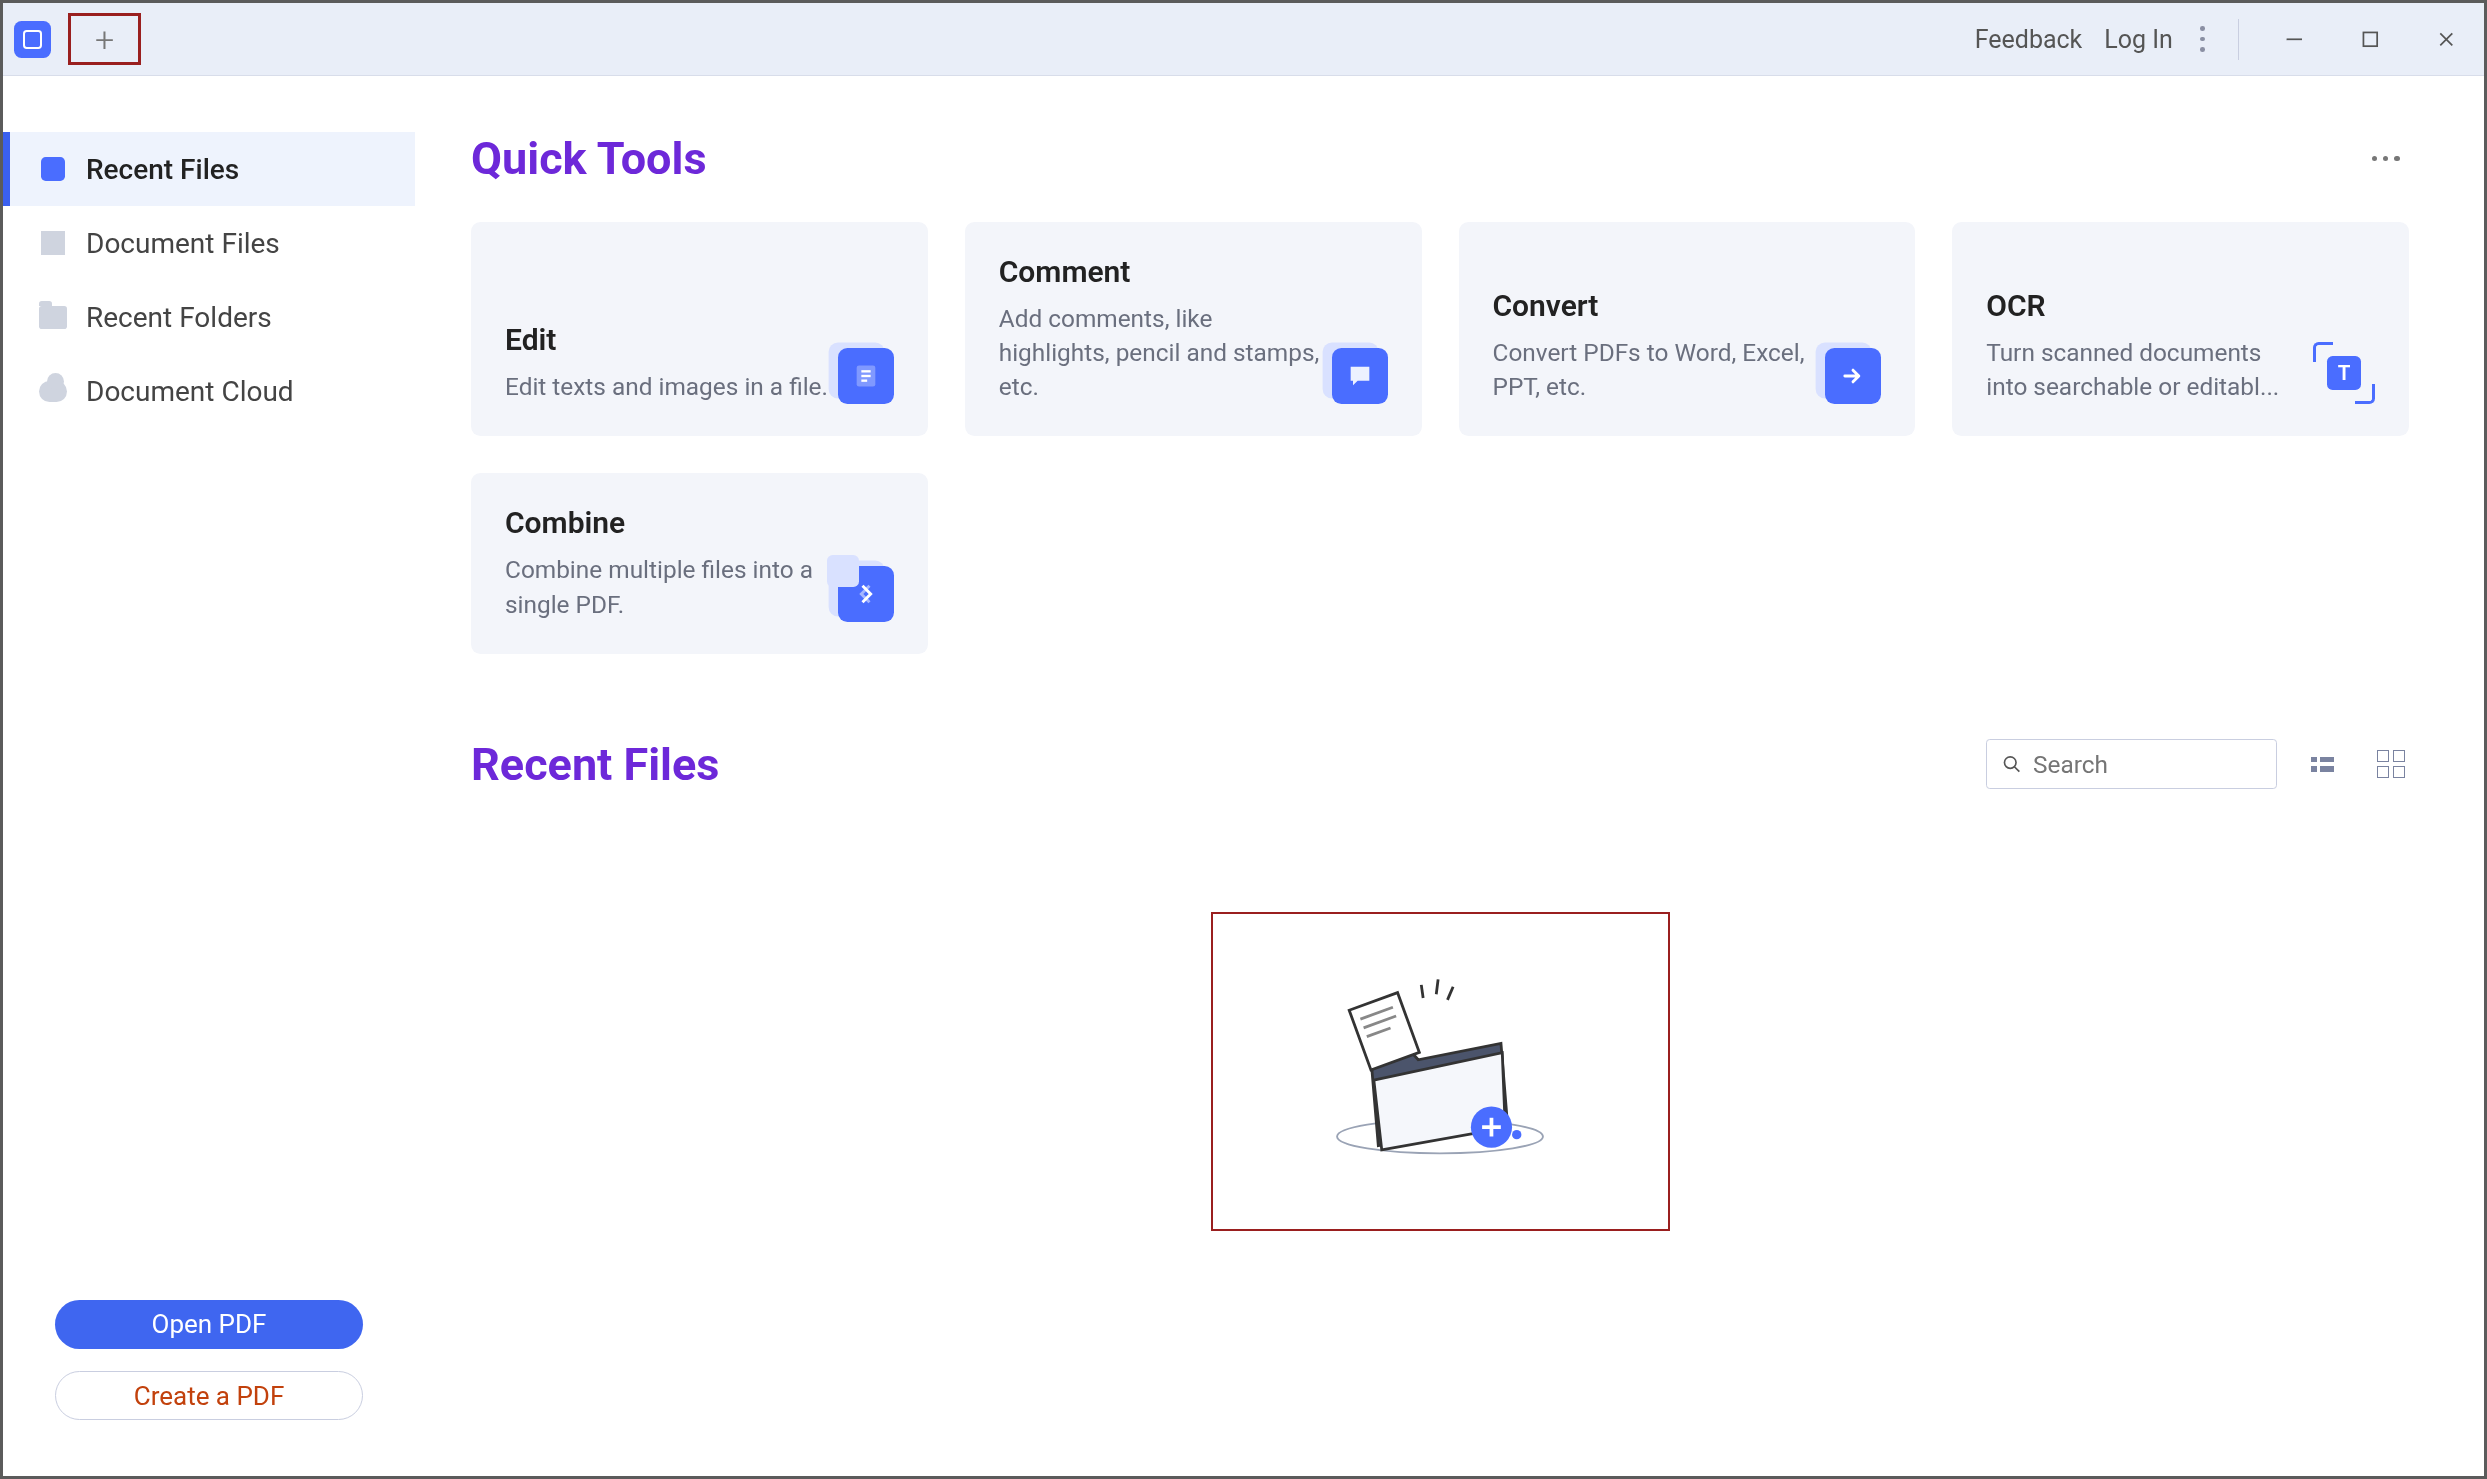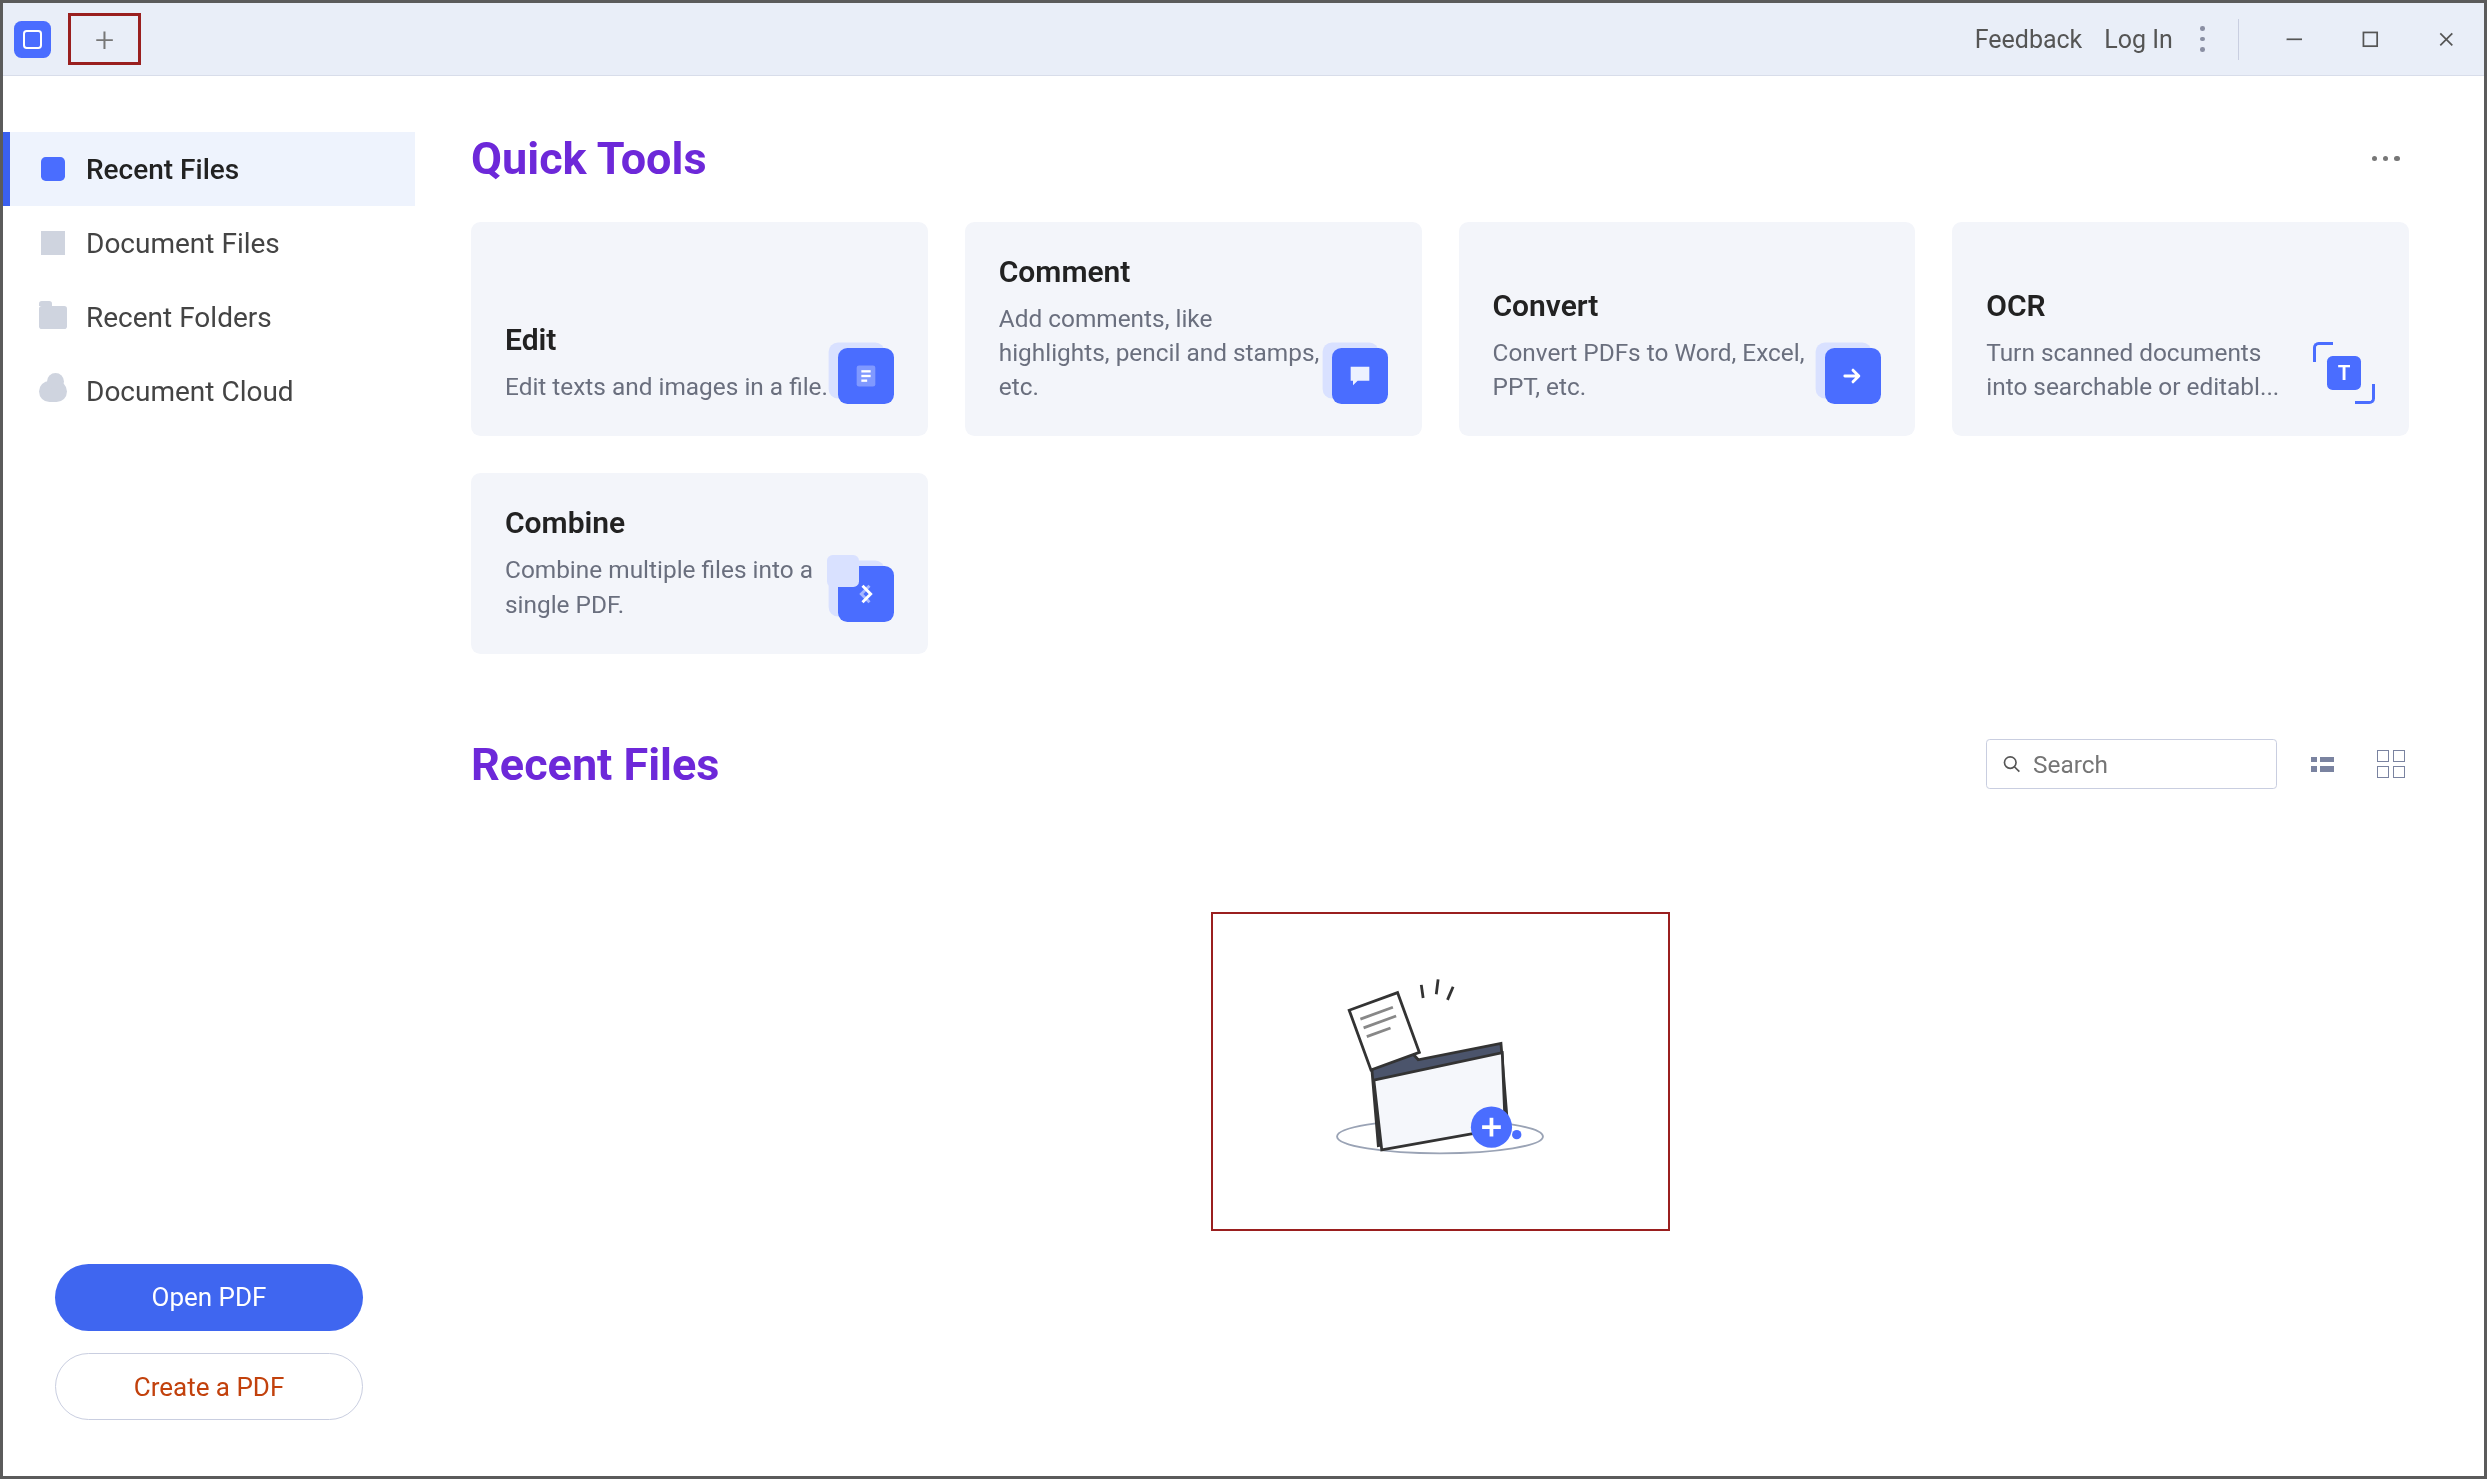--- a/index.html
+++ b/index.html
@@ -30,21 +30,21 @@
   .side-item.active::before { content: ""; position: absolute; left: 0; top: 0; bottom: 0; width: 6.6px; background: #3a60f0; }
   .side-icon { width: 28px; height: 28px; display: flex; align-items: center; justify-content: center; }
   .side-icon .box { width: 24.4px; height: 24.4px; background: #4a6dff; border-radius: 4.7px; }
   .side-icon .star { width: 24.4px; height: 24.4px; background: #cfd4df; }
   .side-icon .folder { width: 28px; height: 22.5px; background: #cfd4df; border-radius: 2.8px; position: relative; }
   .side-icon .folder::before { content:""; position:absolute; top:-5.6px; left:0; width:13px; height:5.6px; background:#cfd4df; border-radius:2.8px 2.8px 0 0; }
   .side-icon .cloud { width: 30px; height: 20.6px; background: #cfd4df; border-radius: 19px; position: relative; }
   .side-icon .cloud::before { content:""; position:absolute; top:-8.4px; left:7.5px; width:17px; height:17px; background:#cfd4df; border-radius:50%; }
 
   .side-bottom { padding: 28px 52px 56px; display: flex; flex-direction: column; gap: 22.5px; }
-  .btn { height: 67px; border-radius: 37px; font-size: 26px; display: flex; align-items: center; justify-content: center; cursor: pointer; }
+  .btn { height: 49px; border-radius: 37px; font-size: 26px; display: flex; align-items: center; justify-content: center; cursor: pointer; }
   .btn-primary { background: #3f66f0; color: #fff; }
   .btn-outline { background: #fff; color: #c2410c; border: 1.9px solid #c9cee0; }
 
   
   .main { flex: 1; overflow-y: auto; padding: 56px 75px 37px 56px; position: relative; }
   .main::-webkit-scrollbar { width: 13px; }
   .main::-webkit-scrollbar-thumb { background: #c9cee0; border-radius: 9.4px; }
 
   .section-head { display: flex; align-items: center; justify-content: space-between; margin-bottom: 37px; }
   .section-title { font-size: 45px; font-weight: 700; color: #6d28d9; }

